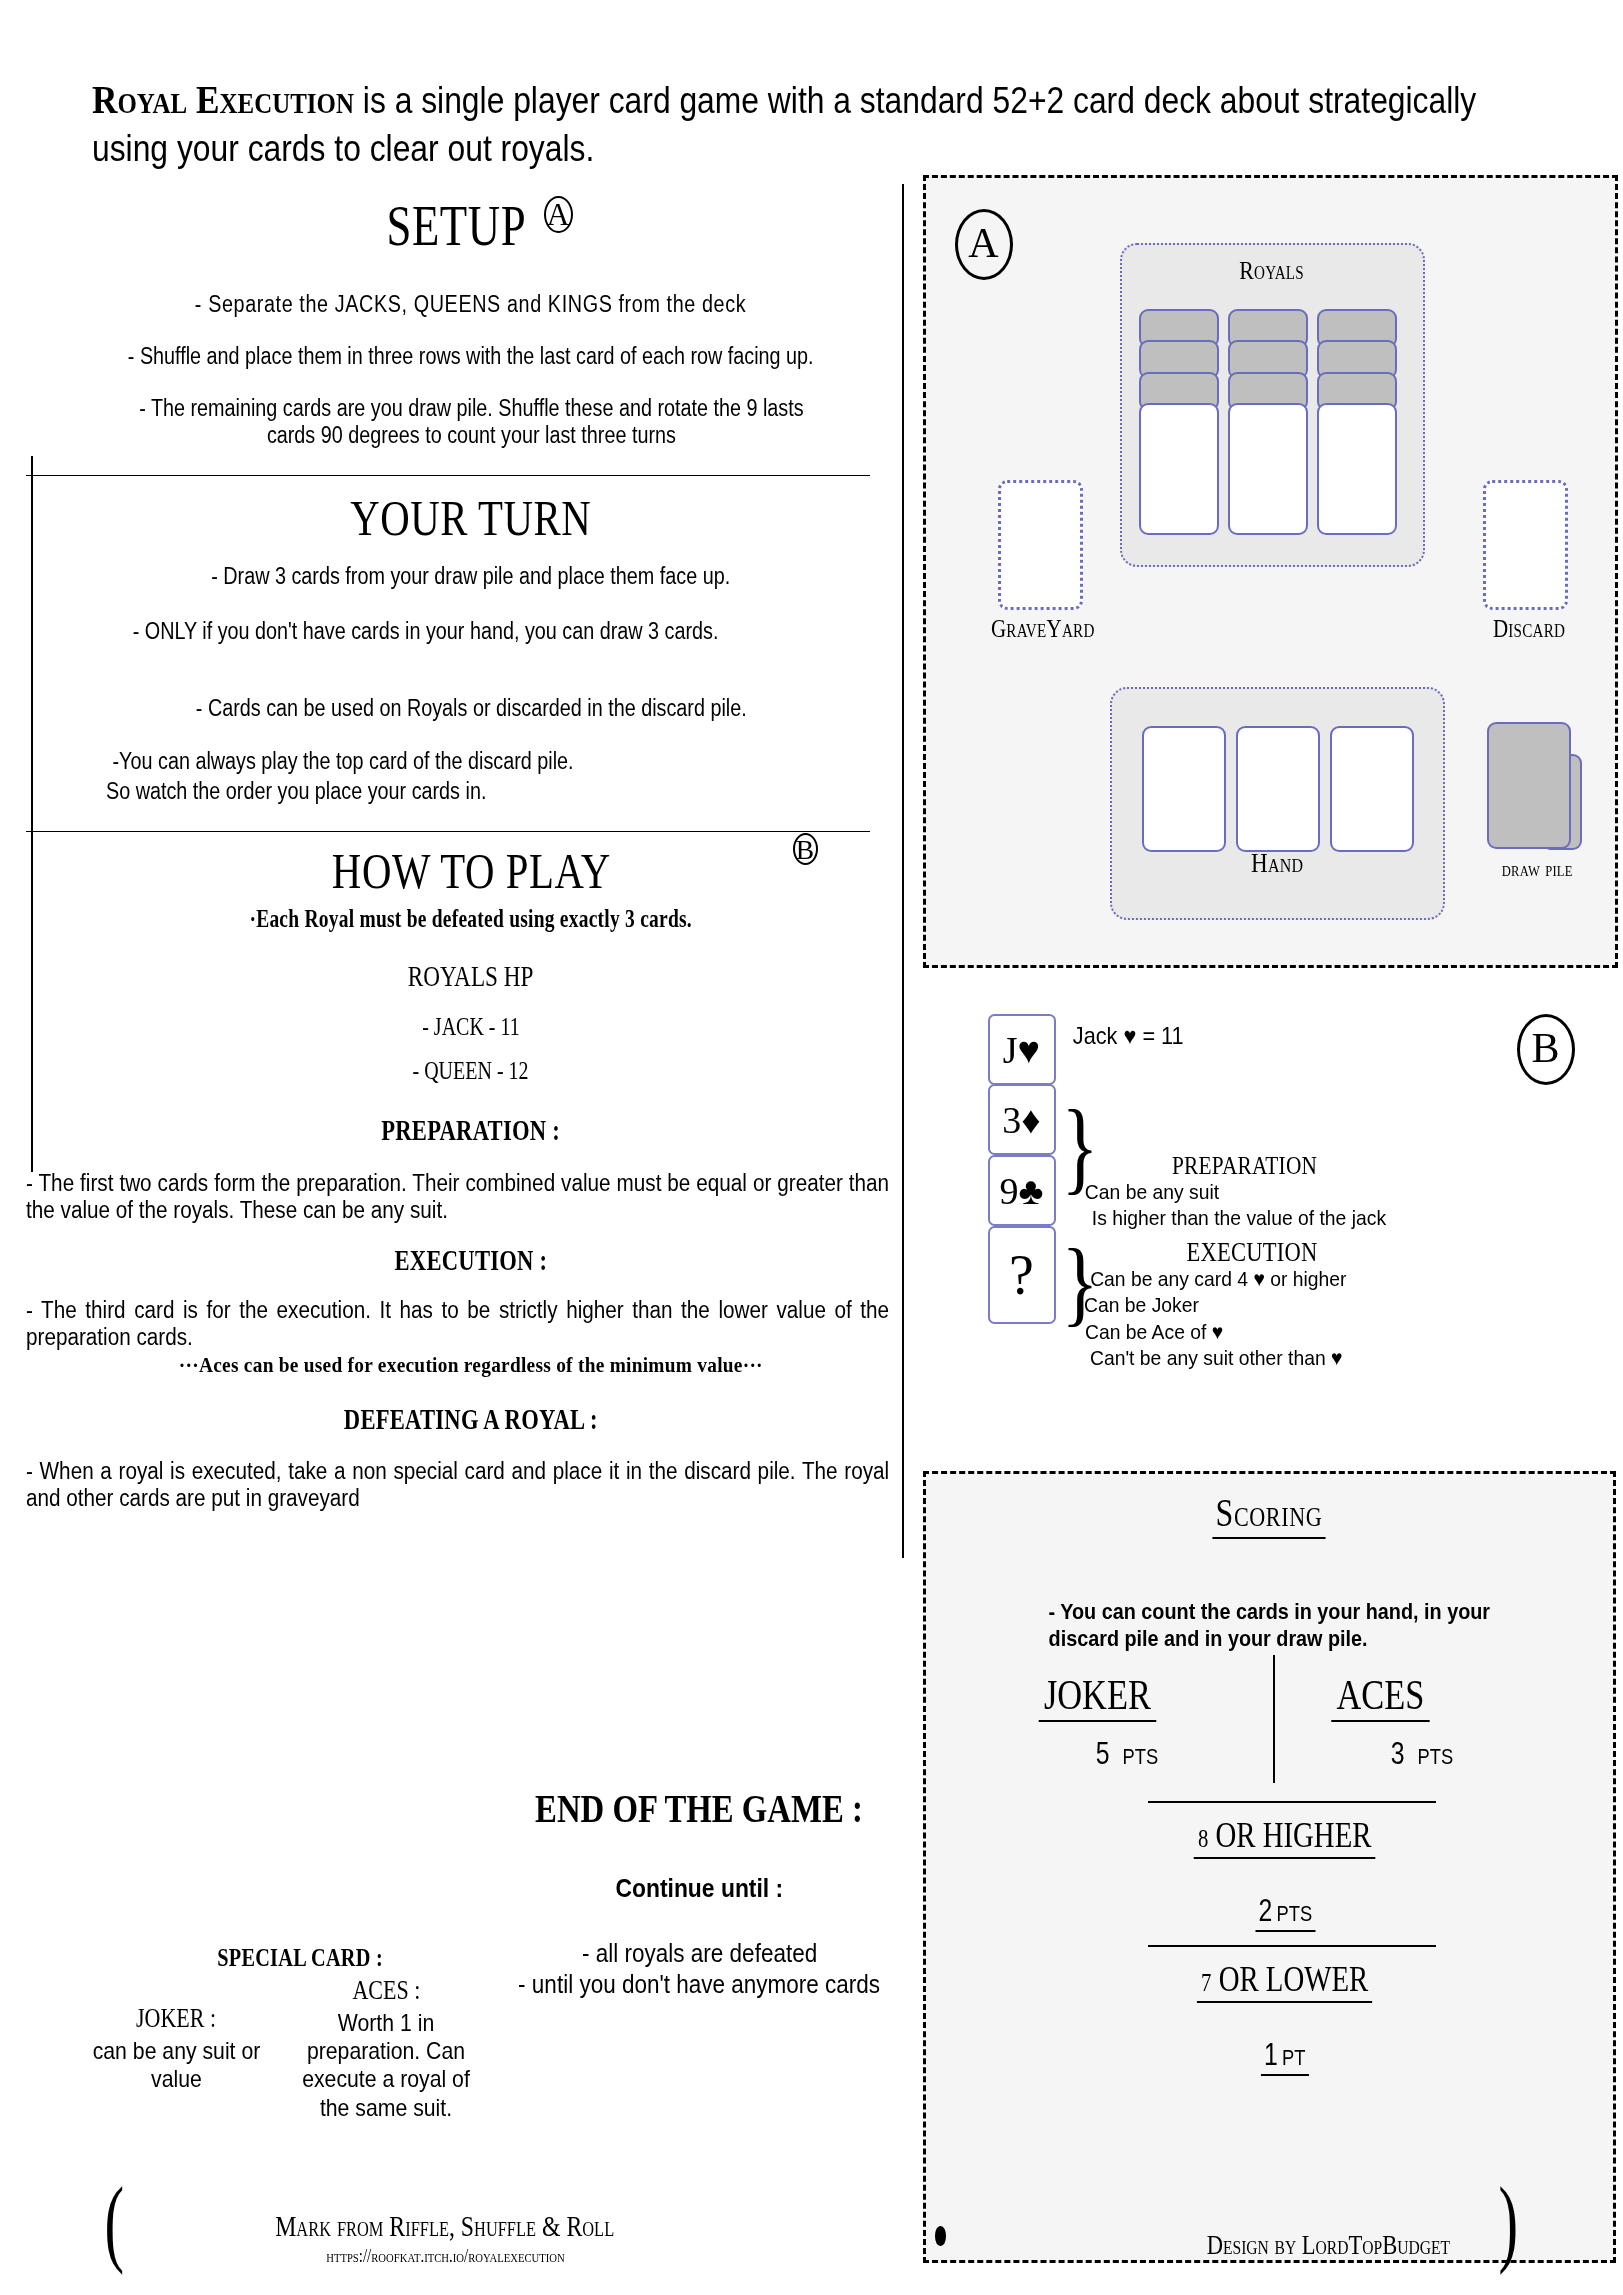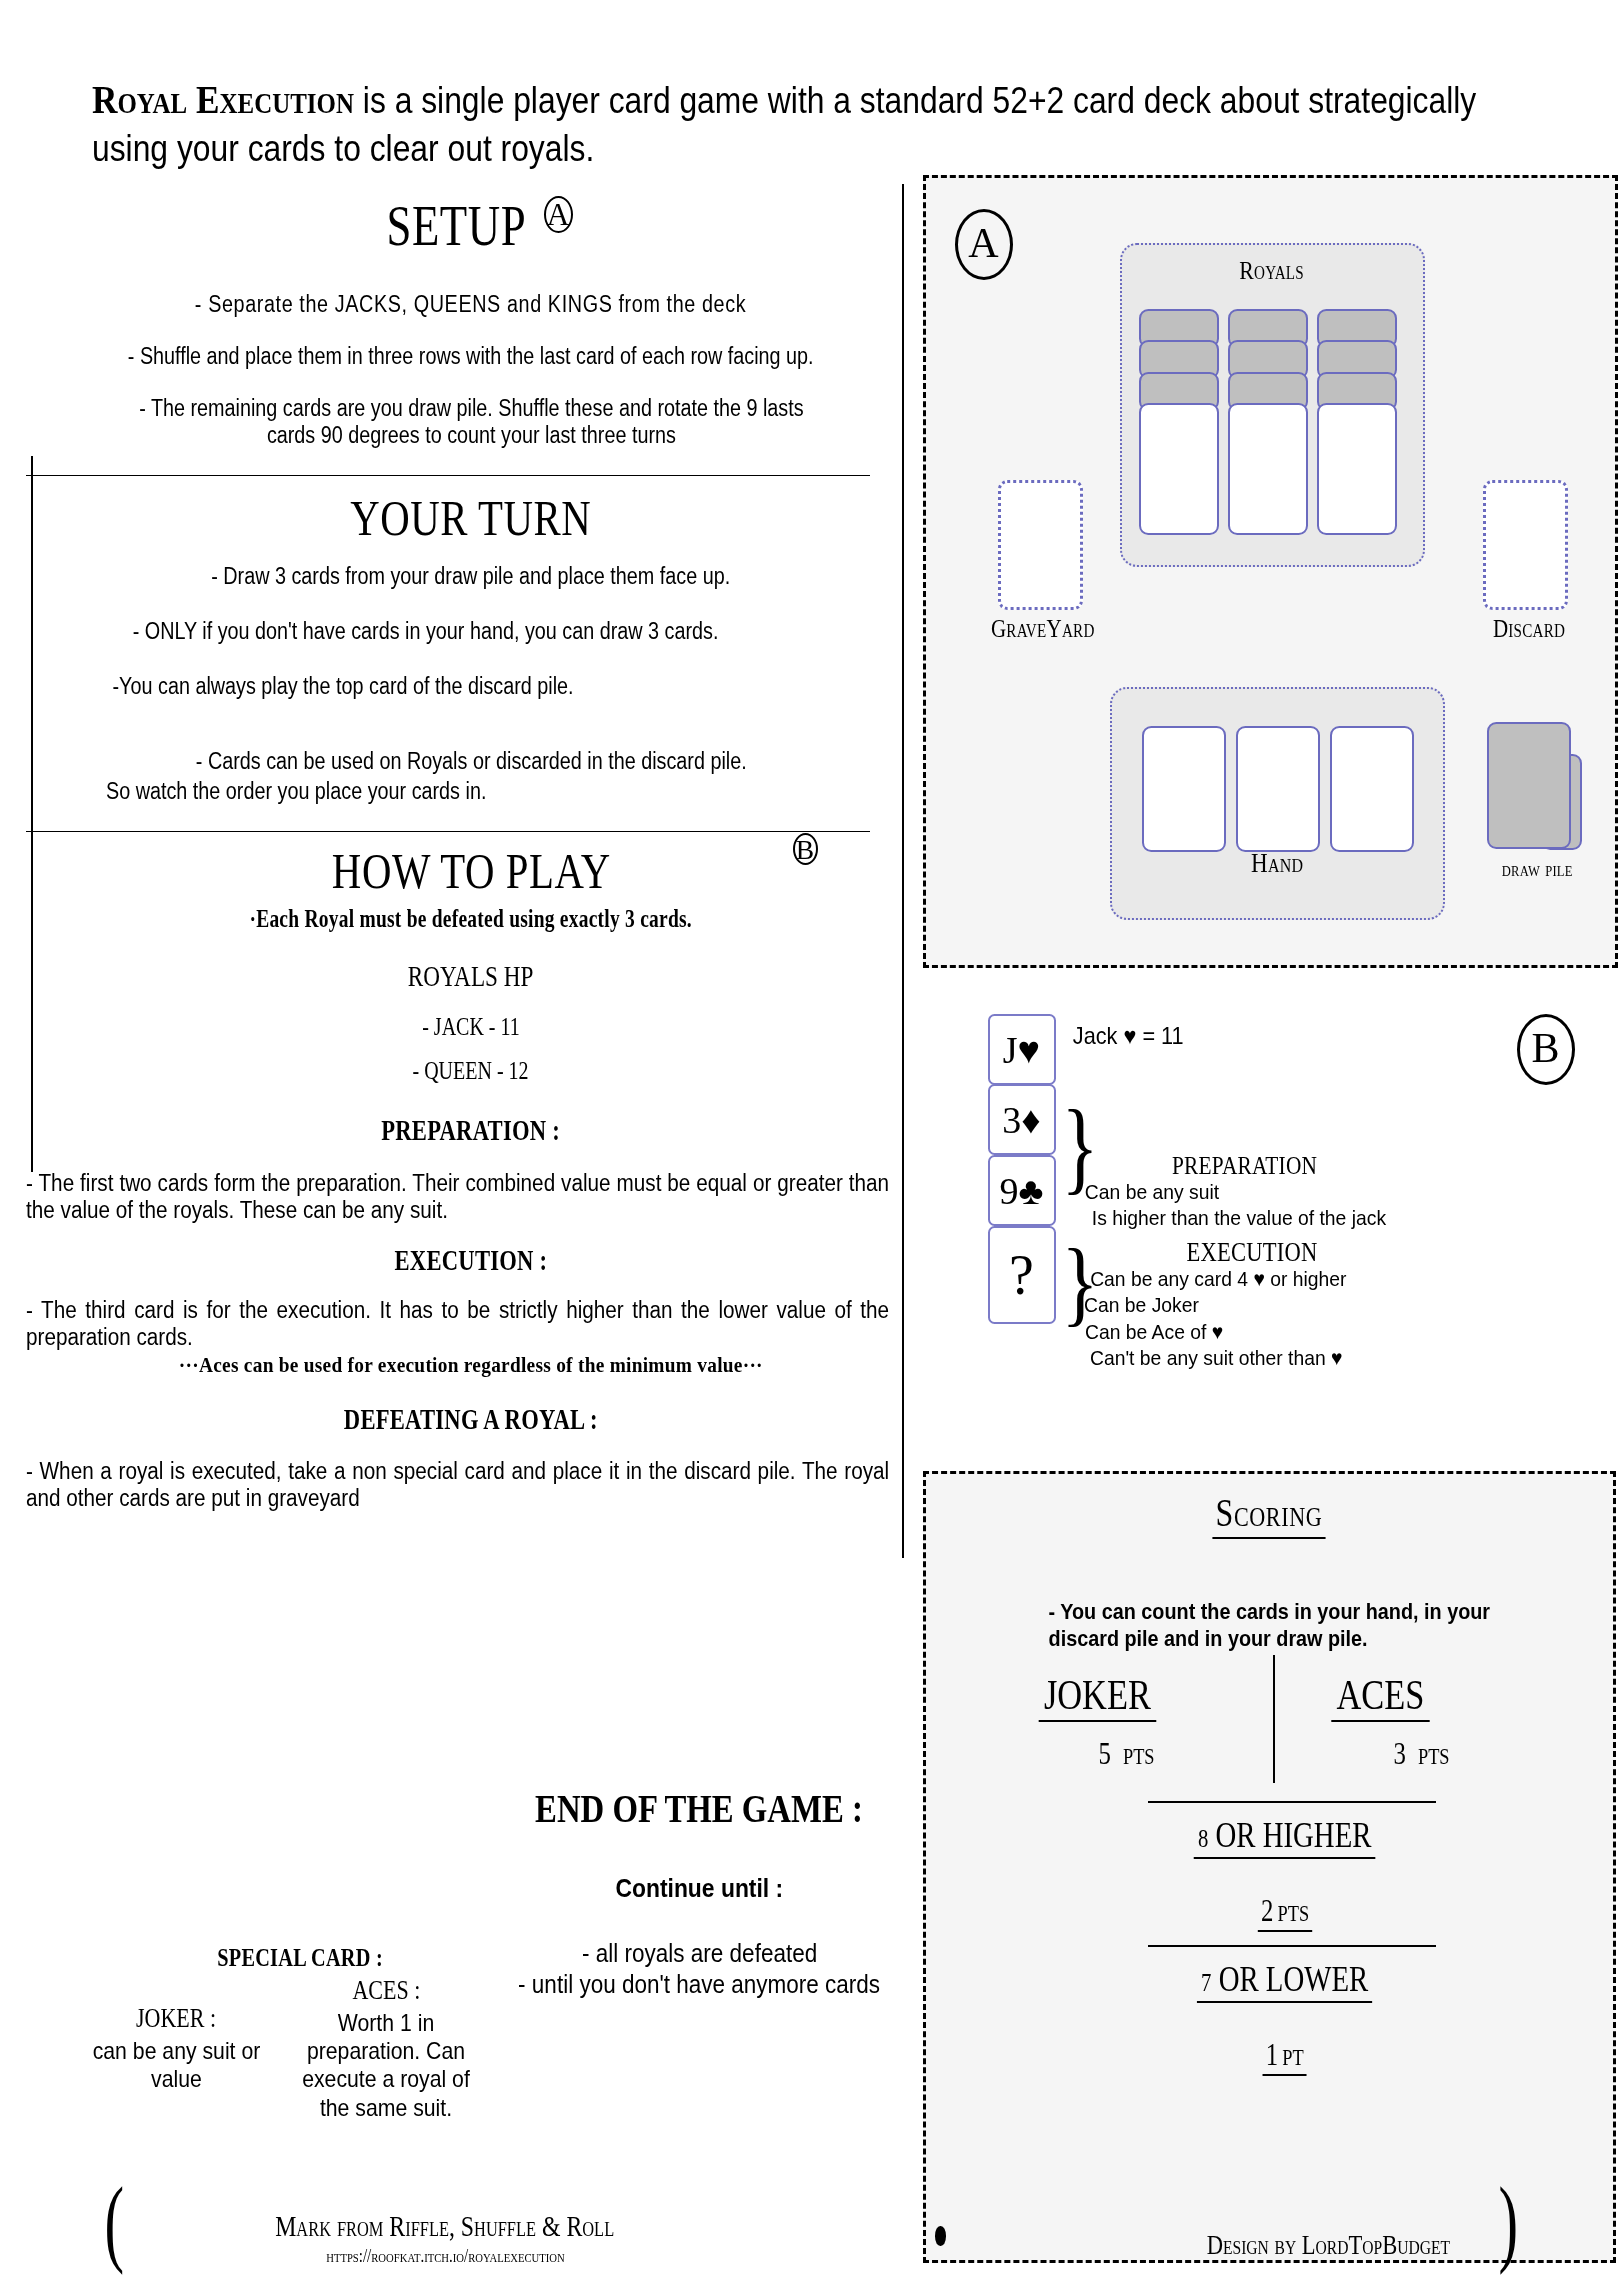--- a/index.html
+++ b/index.html
@@ -180,21 +180,21 @@
   }
   .score-note .sq { display: inline-block; transform: scaleX(0.90); }
 
   .score-word {
     font-family: "Liberation Serif", serif;
     font-size: 43px;
     text-align: left;
   }
   .score-word .sq { display: inline-block; transform: scaleX(0.80); border-bottom: 2px solid #000; padding: 0 6.5px 1.3px; }
   .score-pts {
-    font-family: Liberation Serif, serif;
+    font-family: Liberation Sans, sans-serif;
     font-size: 31px; text-align: center;
   }
   .score-pts .sq { display: inline-block; transform: scaleX(0.80); }
   .score-pts .sml { font-size: 0.74em; }
   .score-band {
     font-family: "Liberation Serif", serif;
     font-size: 36px; text-align: center;
   }
   .score-band .sq { display: inline-block; transform: scaleX(0.80); border-bottom: 2px solid #000; padding: 0 5.2px 1.3px; }
   .score-band .sml { font-size: 0.72em; }
@@ -257,25 +257,25 @@
 
     <h2 class="head" style="margin-top:5.2px;">
       <span class="sq">YOUR TURN</span>
     </h2>
     <div class="bullet" style="margin:18.3px 26px 0 26px;">
       <span class="sq">- Draw 3 cards from your draw pile and place them face up.</span>
     </div>
     <div class="bullet left" style="margin:27.5px 26px 0 46px; line-height:1.3;">
       <span class="sq">- ONLY if you don't have cards in your hand, you can draw 3 cards.</span>
     </div>
+    <div class="bullet" style="margin:48px 13px 0 13px;">
+      <span class="sq">- Cards can be used on Royals or discarded in the discard pile.</span>
+    </div>
     <div class="bullet left" style="margin:26px 13px 0 36px;">
       <span class="sq">-You can always play the top card of the discard pile.</span>
-    </div>
-    <div class="bullet" style="margin:48px 13px 0 13px;">
-      <span class="sq">- Cards can be used on Royals or discarded in the discard pile.</span>
     </div>
     <div class="bullet left" style="margin:2.6px 13px 0 36px;">
       <span class="sq"> So watch the order you place your cards in.</span>
     </div>
 
     <div style="position:relative;height:37px;">
       <div class="hline" style="left:-13px; top:26px; width:844px;"></div>
       <div style="position:absolute;left:-7.9px;top:6.5px;width:2px;height:360px;background:#000;"></div>
     </div>
 

